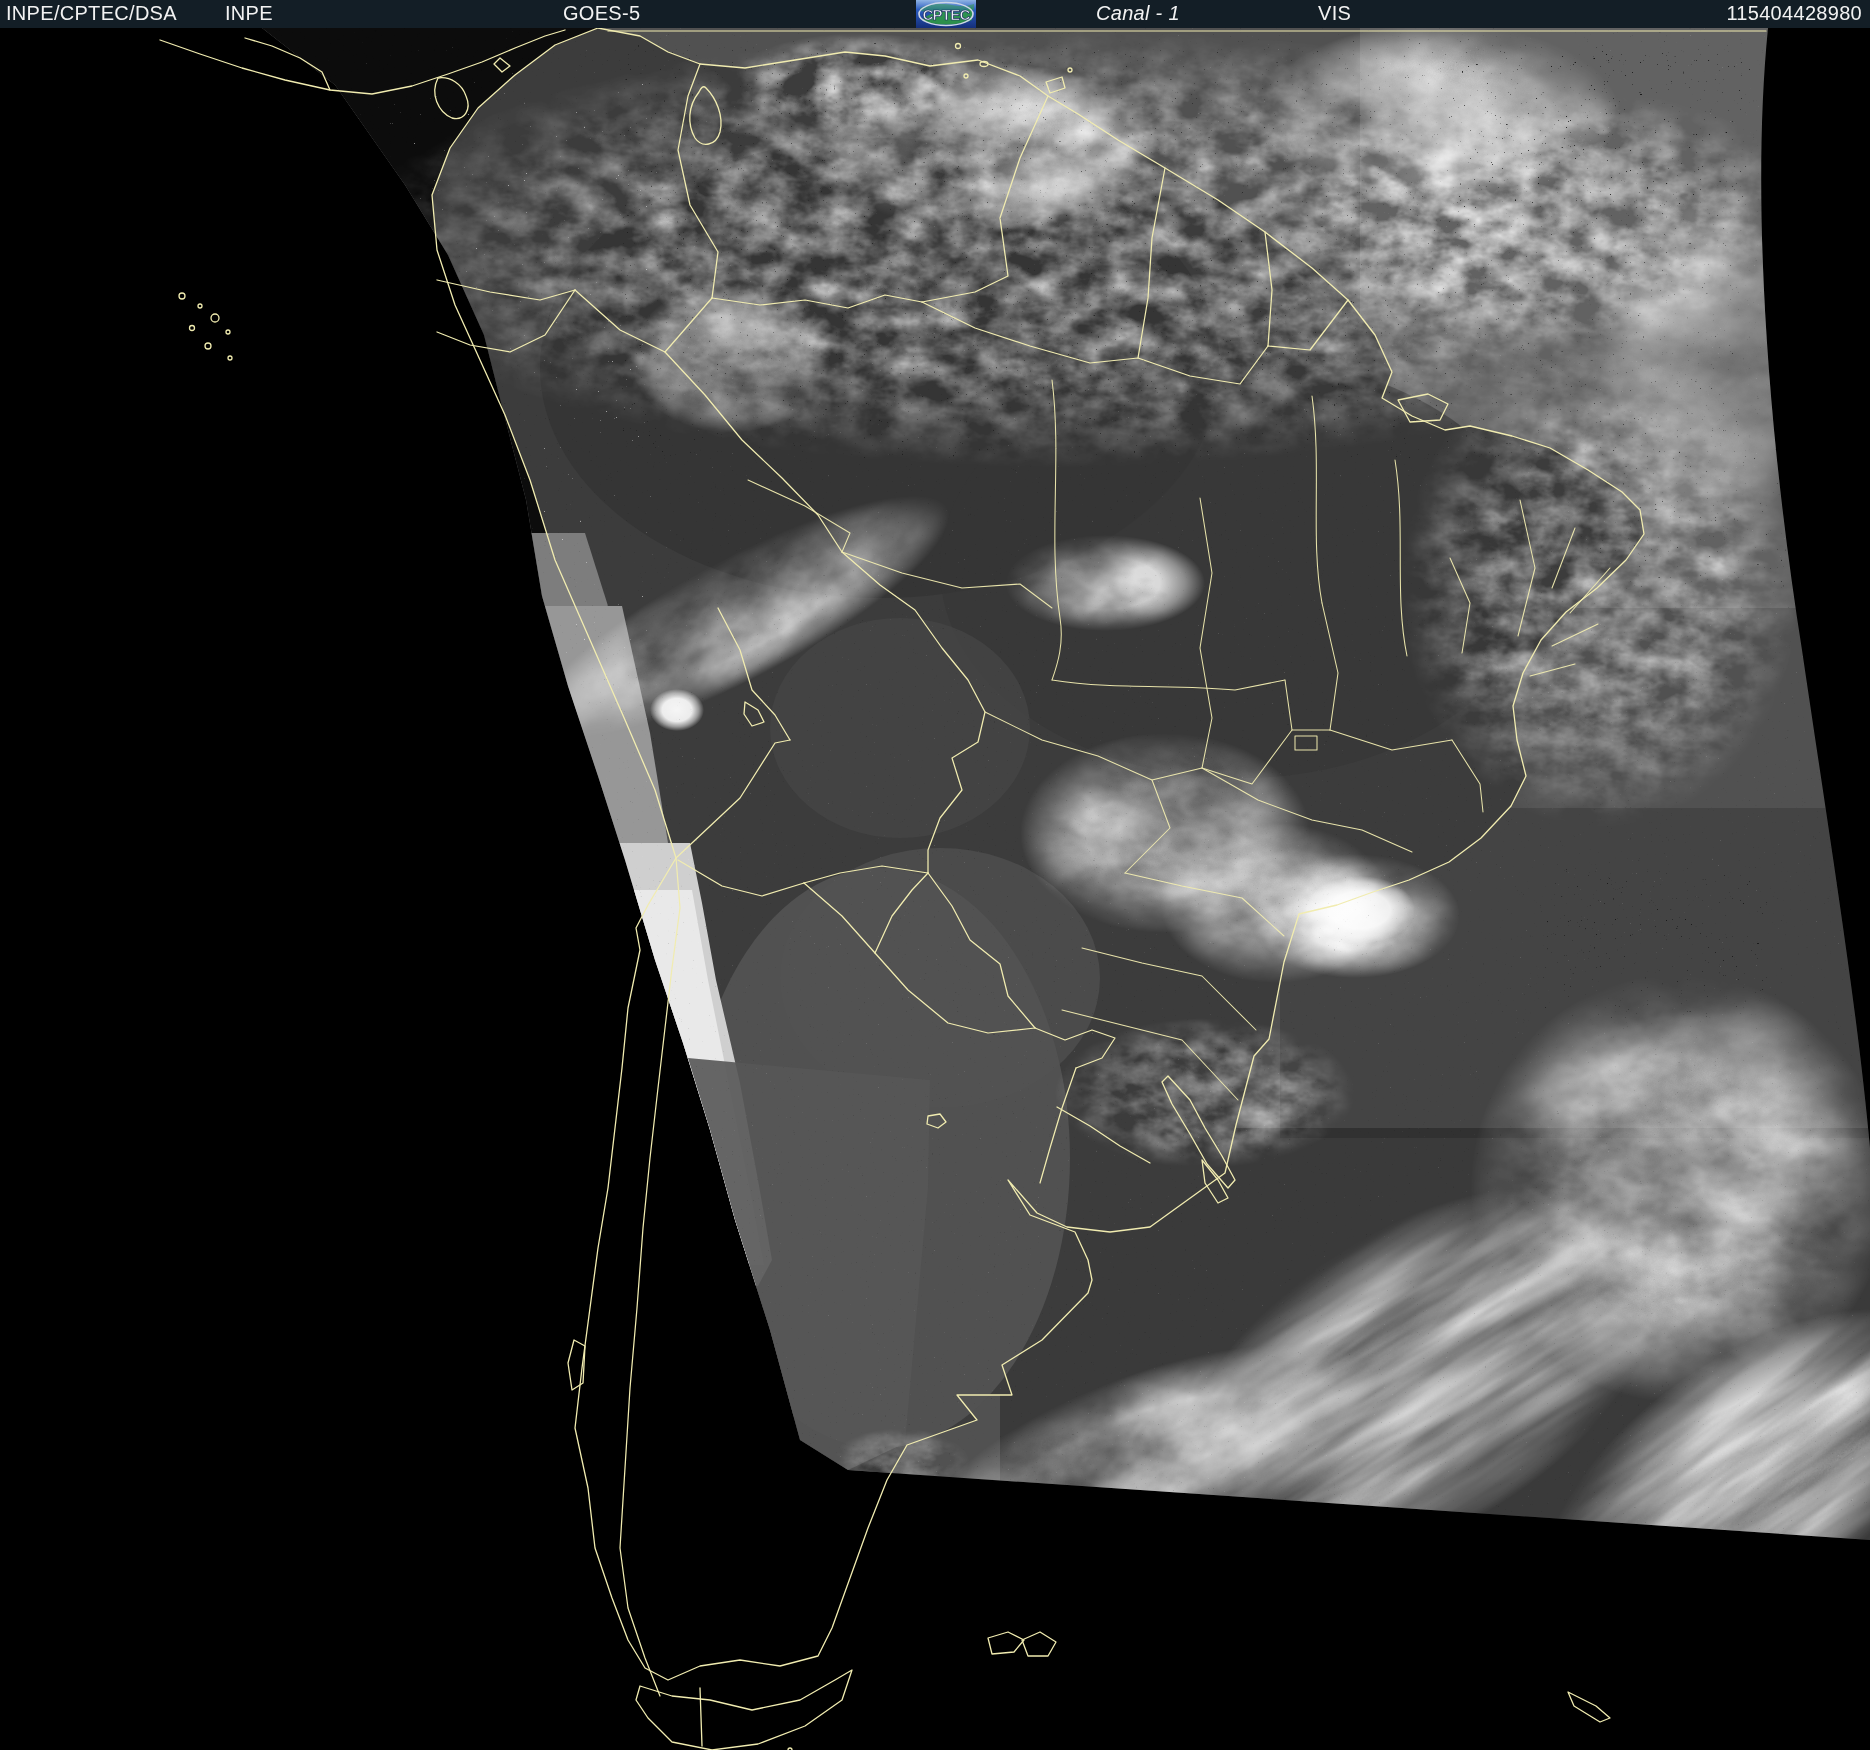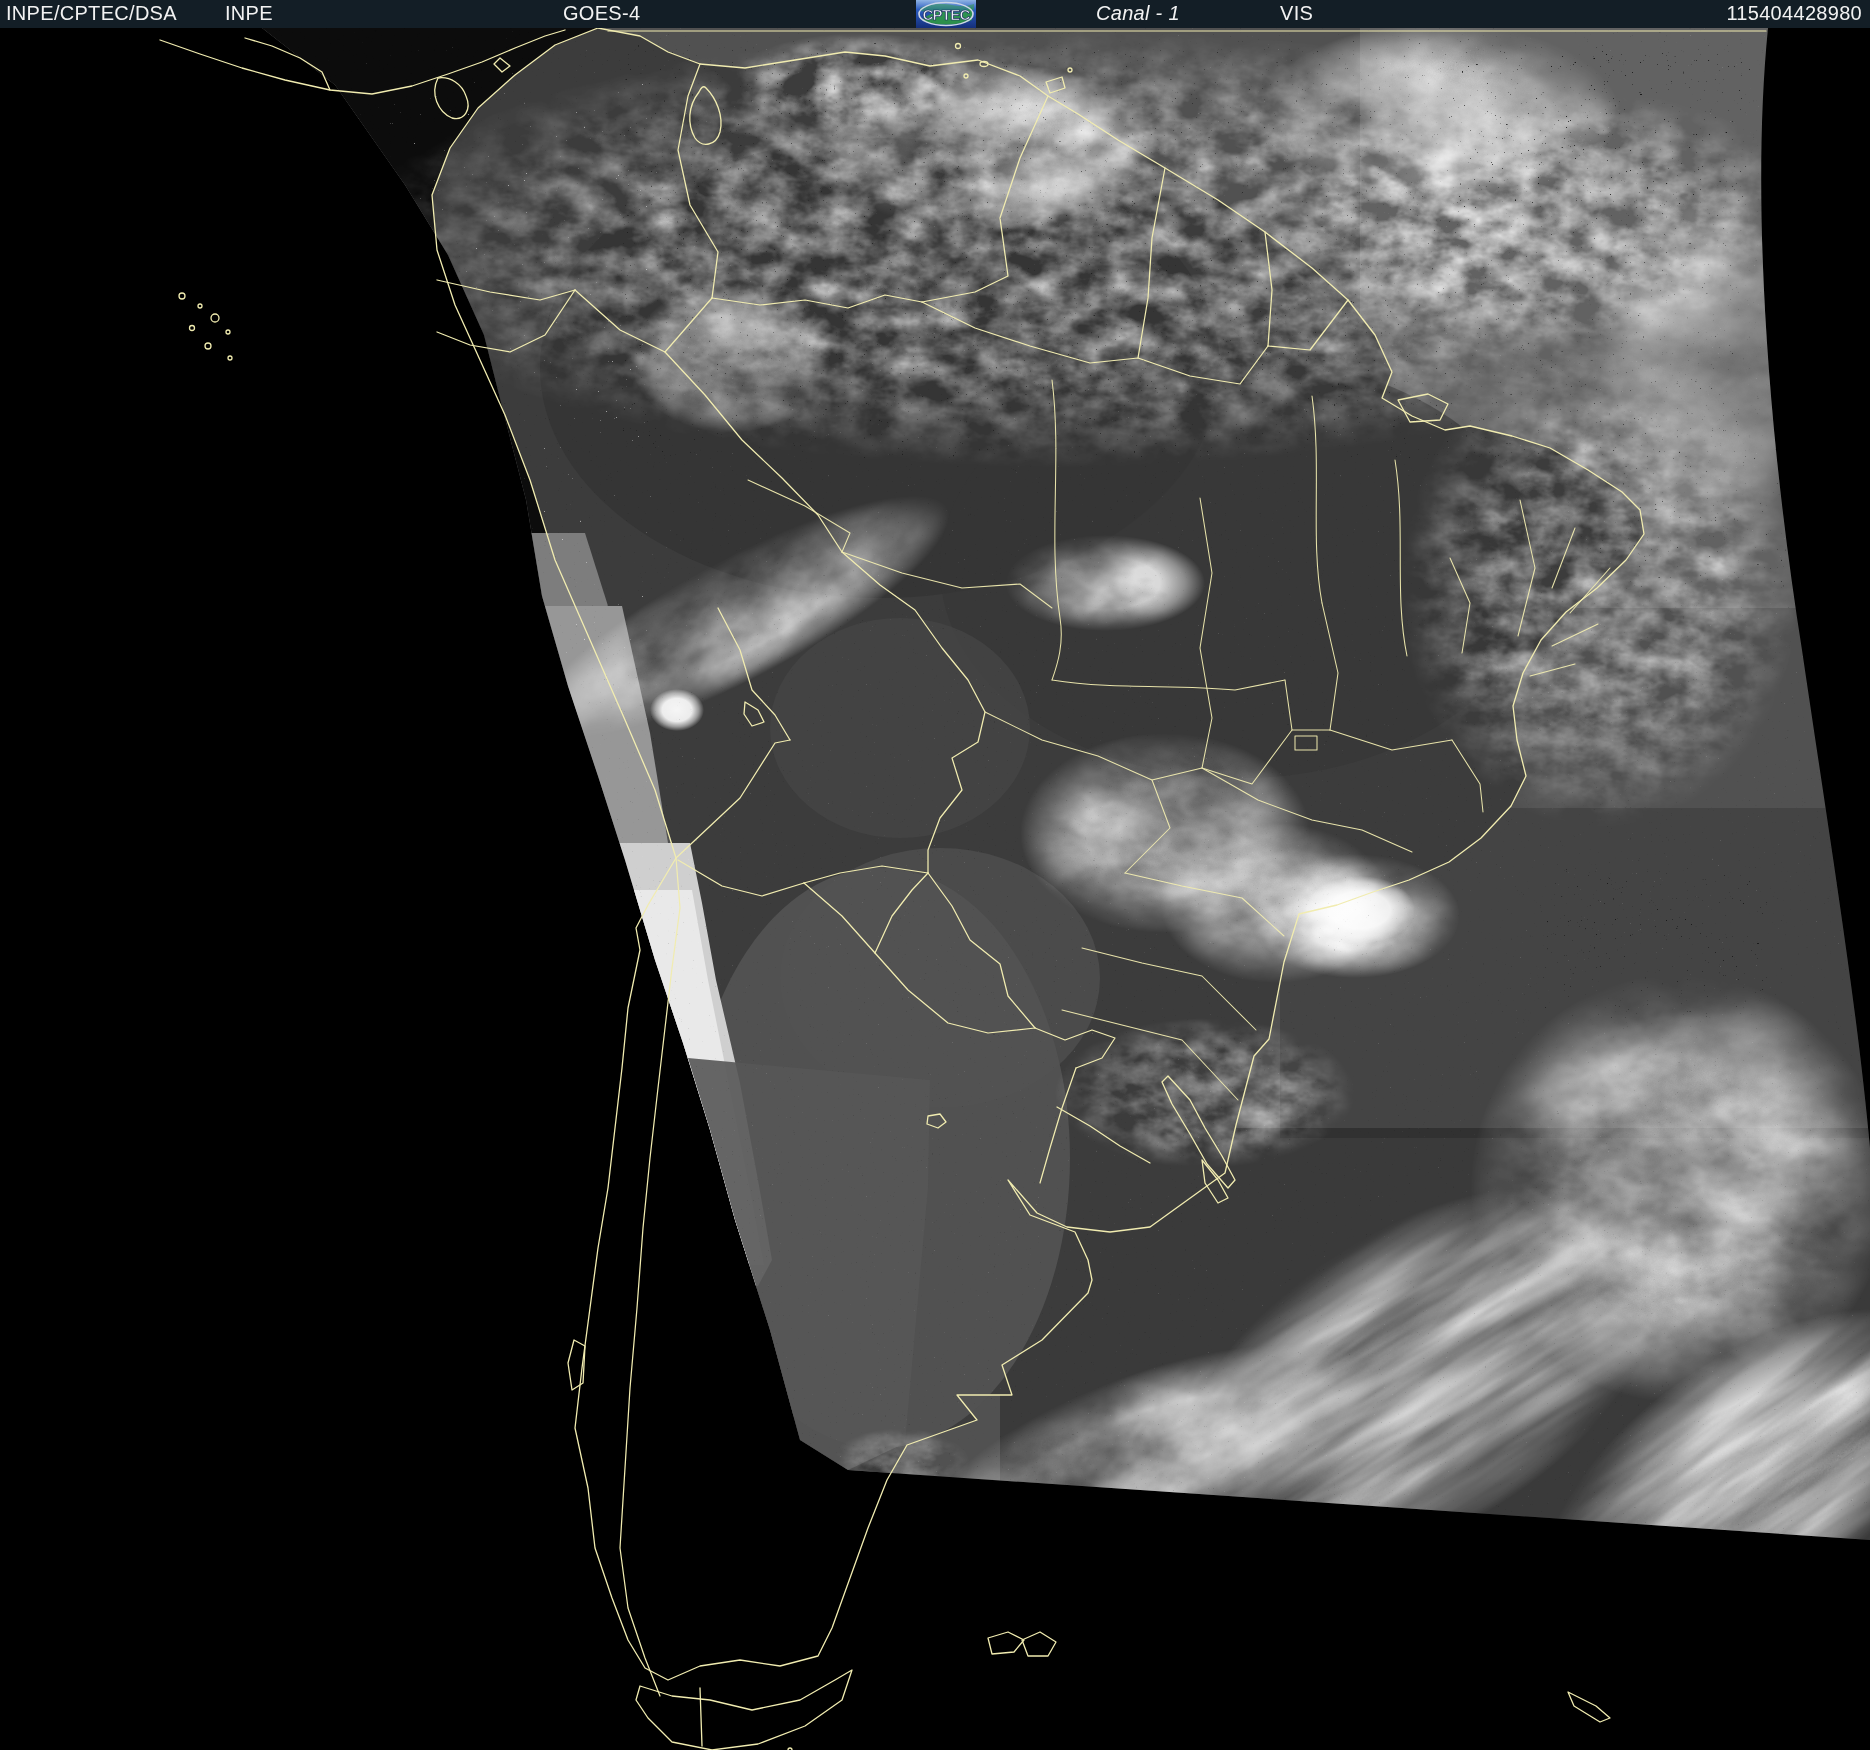--- a/index.html
+++ b/index.html
@@ -3,32 +3,32 @@
 <meta charset="utf-8">
 <style>
   html,body{margin:0;padding:0;background:#000;width:1870px;height:1750px;overflow:hidden;}
   body{font-family:"Liberation Sans",sans-serif;}
   #titlebar{position:absolute;top:0;left:0;width:1870px;height:28px;background:#131e26;color:#f2f2f2;}
   .hitem{position:absolute;top:0;height:28px;line-height:27px;font-size:20px;white-space:nowrap;letter-spacing:0.3px;}
   #h-source{left:6px;}
   #h-agency{left:225px;}
   #h-sat{left:563px;}
   #h-channel{left:1096px;font-style:italic;}
-  #h-band{left:1280px;}
+  #h-band{left:1318px;}
   #h-time{right:8px;}
   #logo{position:absolute;top:0;left:916px;width:60px;height:36px;}
   #scene{position:absolute;top:28px;left:0;width:1870px;height:1722px;background:#000;}
 </style>
 </head>
 <body>
 
 <div id="titlebar">
   <span class="hitem" id="h-source">INPE/CPTEC/DSA</span>
   <span class="hitem" id="h-agency">INPE</span>
-  <span class="hitem" id="h-sat">GOES-4</span>
+  <span class="hitem" id="h-sat">GOES-5</span>
   <span id="logo">
     <svg width="60" height="28" viewBox="0 0 60 28">
       <defs>
         <linearGradient id="logoblue" x1="0" y1="0" x2="0" y2="1">
           <stop offset="0" stop-color="#8fb4e4"></stop>
             <stop offset="0.35" stop-color="#2a5bc0"></stop>
             <stop offset="1" stop-color="#142f7a"></stop>
         </linearGradient>
       </defs>
       <rect x="0" y="0" width="60" height="28" fill="url(#logoblue)"></rect>

